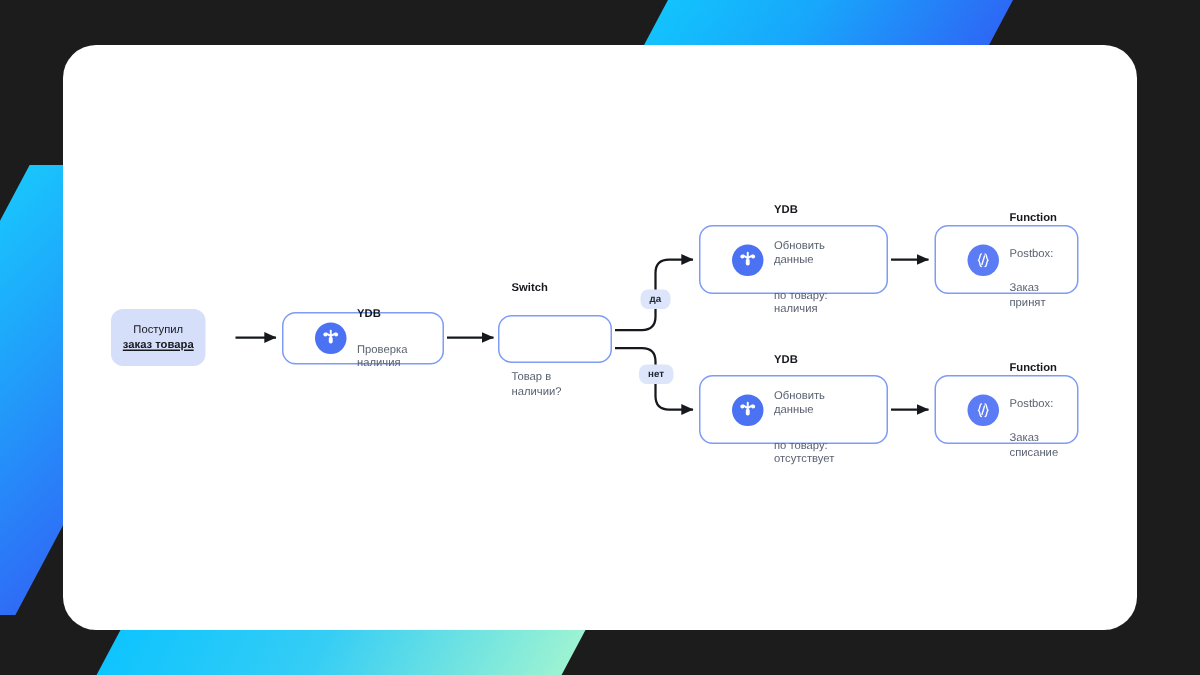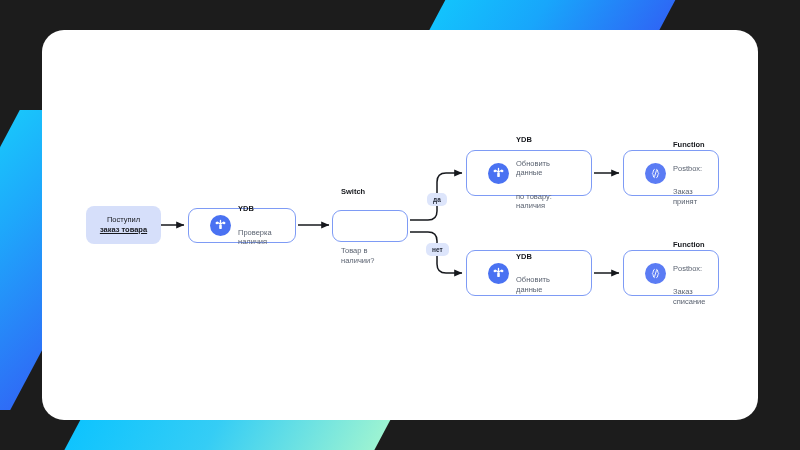--- a/index.html
+++ b/index.html
@@ -37,24 +37,24 @@
   }
 
   .canvas{position:absolute;inset:0;}
 
   svg.wires{position:absolute;left:0;top:0;width:800px;height:450px;pointer-events:none;}
 
   .node{position:absolute;box-sizing:border-box;}
 
   
   .node-start{
-    left:74px;top:206px;width:75px;height:38px;
+    left:74px;top:206px;width:63px;height:38px;
     background:#d6dffa;border-radius:8px;
     display:flex;flex-direction:column;align-items:center;justify-content:center;
-    color:#16181d;font-size:7.5px;line-height:10px;font-weight:400;text-align:center;margin-left:12px;
+    color:#16181d;font-size:7.5px;line-height:10px;font-weight:400;text-align:center;
   }
   .node-start .l2{font-weight:700;text-decoration:underline;}
 
   
   .node-box{
     background:#fff;border:1.2px solid #7e9bf5;border-radius:9px;
     display:flex;align-items:center;
     padding:0 21px;
   }
   .ic{
@@ -165,20 +165,21 @@
     <svg width="13" height="13" viewBox="0 0 24 24">
       <path d="M12 2.6 L12 9.4 M12 9.4 L6.2 6.1 M12 9.4 L17.8 6.1" stroke="#ffffff" stroke-width="2.4" stroke-linecap="round" fill="none"></path>
       <rect x="9.6" y="10.2" width="4.8" height="8.4" rx="2.2" fill="#ffffff"></rect>
       <circle cx="5.4" cy="7.4" r="2.5" fill="#ffffff"></circle>
       <circle cx="18.6" cy="7.4" r="2.5" fill="#ffffff"></circle>
     </svg>
   </span>
   <span class="txt">
     <span class="t-title">YDB</span>
     <span class="t-sub">Обновить данные</span>
+    <span class="t-sub">по товару: отсутствует</span>
   </span>
 </div>
 
 <div class="node node-box node-fn-yes">
   <span class="ic ic-fn">
     <svg width="13" height="13" viewBox="0 0 24 24">
       <path d="M9.8 4.2 C7.3 4.2 8.4 10.4 6.2 12 C8.4 13.6 7.3 19.8 9.8 19.8" stroke="#ffffff" stroke-width="1.7" fill="none" stroke-linecap="round"></path>
       <path d="M14.2 4.2 C16.7 4.2 15.6 10.4 17.8 12 C15.6 13.6 16.7 19.8 14.2 19.8" stroke="#ffffff" stroke-width="1.7" fill="none" stroke-linecap="round"></path>
       <path d="M13.6 6.8 L10.4 17.2" stroke="#ffffff" stroke-width="1.7" stroke-linecap="round"></path>
     </svg>

